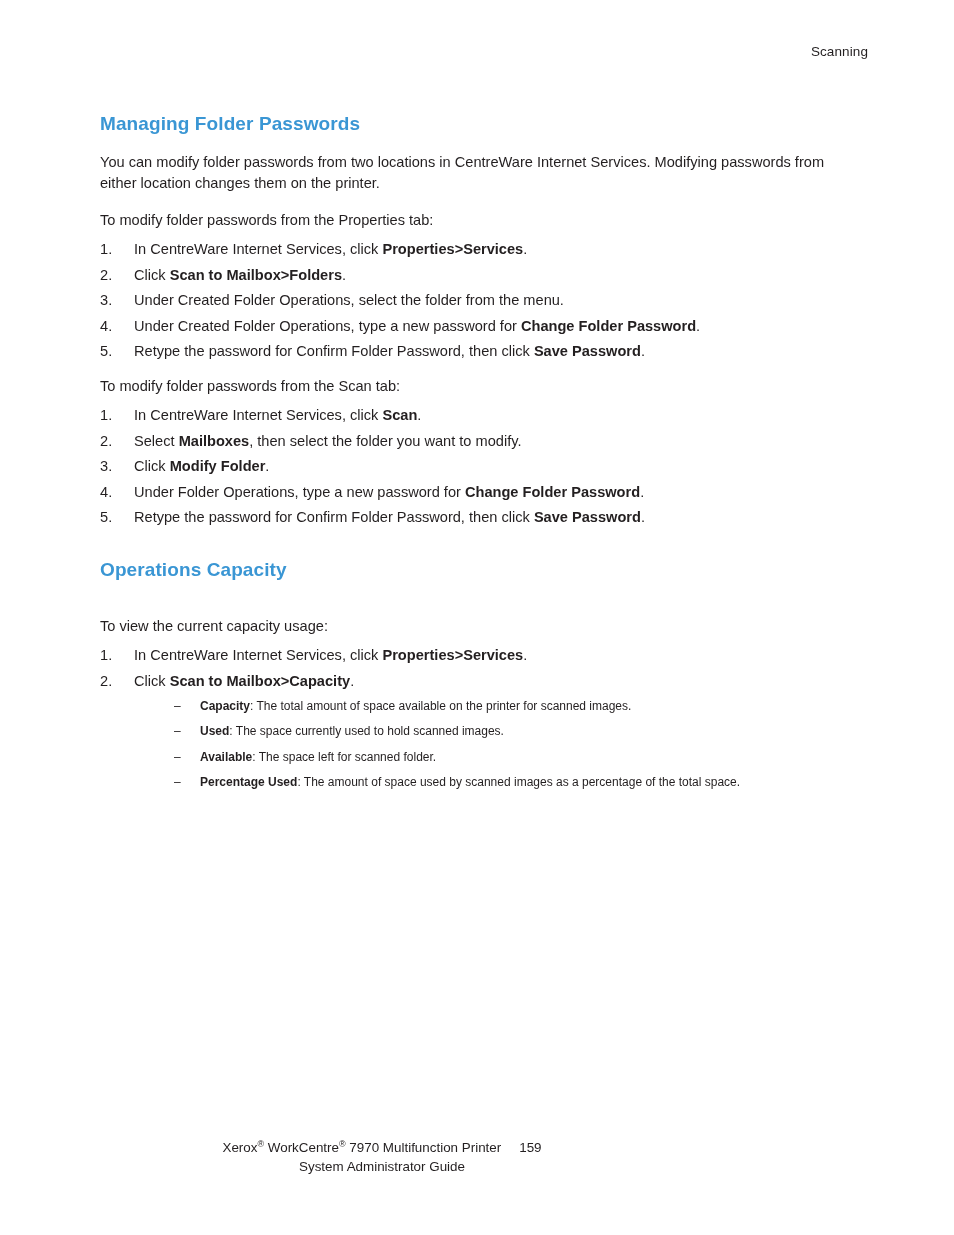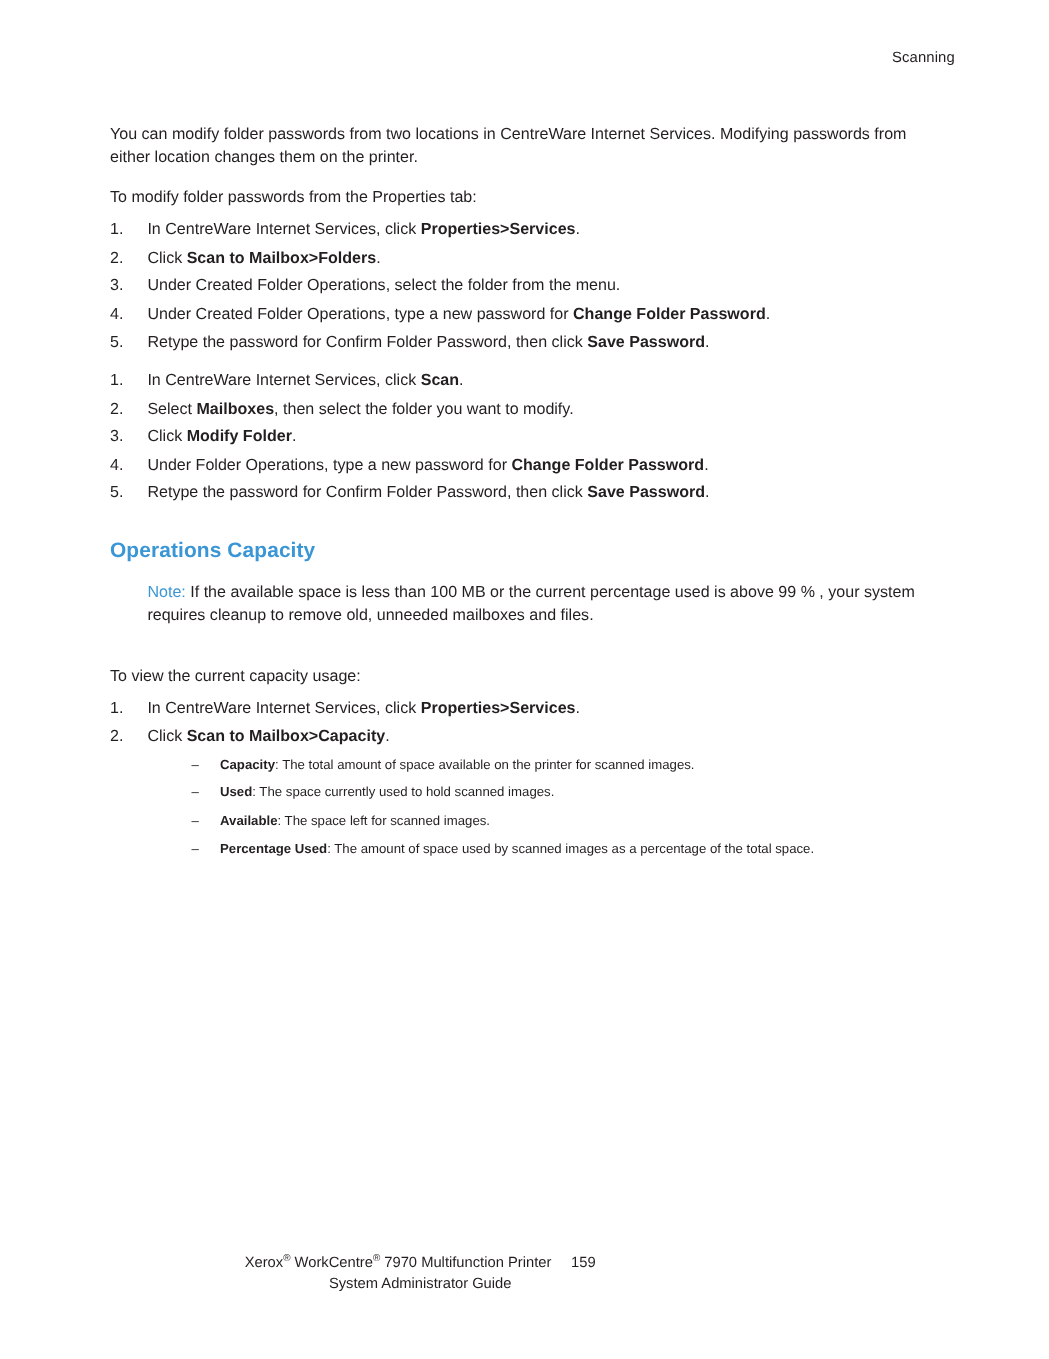--- a/index.html
+++ b/index.html
@@ -153,59 +153,57 @@
 </style>
 </head>
 <body>
 
 <div class="page">
 
   <div class="running-header">Scanning</div>
 
   <div class="content">
 
+    <h2 class="section-heading">Managing Folder Passwords</h2>
 
     <p class="body-text">You can modify folder passwords from two locations in CentreWare Internet Services. Modifying passwords from either location changes them on the printer.</p>
 
     <p class="body-text lead-in">To modify folder passwords from the Properties tab:</p>
 
     <ol class="steps">
       <li><span>In CentreWare Internet Services, click </span><span class="strong">Properties&gt;Services</span><span>.</span></li>
       <li><span>Click </span><span class="strong">Scan to Mailbox&gt;Folders</span><span>.</span></li>
       <li><span>Under Created Folder Operations, select the folder from the menu.</span><span class="strong"></span><span></span></li>
       <li><span>Under Created Folder Operations, type a new password for </span><span class="strong">Change Folder Password</span><span>.</span></li>
       <li><span>Retype the password for Confirm Folder Password, then click </span><span class="strong">Save Password</span><span>.</span></li>
     </ol>
 
+    <p class="body-text lead-in">To modify folder passwords from the Scan tab:</p>
 
     <ol class="steps">
       <li><span>In CentreWare Internet Services, click </span><span class="strong">Scan</span><span>.</span></li>
       <li><span>Select </span><span class="strong">Mailboxes</span><span>, then select the folder you want to modify.</span></li>
       <li><span>Click </span><span class="strong">Modify Folder</span><span>.</span></li>
       <li><span>Under Folder Operations, type a new password for </span><span class="strong">Change Folder Password</span><span>.</span></li>
       <li><span>Retype the password for Confirm Folder Password, then click </span><span class="strong">Save Password</span><span>.</span></li>
     </ol>
 
     <h2 class="section-heading second">Operations Capacity</h2>
 
 
-    <div class="note-block">
-      <span class="note-label">Note:</span>
-      <span>If the available space is less than 100 MB or the current percentage used is above 99 % , your system requires cleanup to remove old, unneeded mailboxes and files.</span>
-    </div>
 
     <p class="body-text lead-in" style="margin-top:34px;">To view the current capacity usage:</p>
 
     <ol class="steps">
       <li><span>In CentreWare Internet Services, click </span><span class="strong">Properties&gt;Services</span><span>.</span></li>
       <li><span>Click </span><span class="strong">Scan to Mailbox&gt;Capacity</span><span>.</span>
         <ul class="sub-items">
           <li><span class="strong">Capacity</span><span>: The total amount of space available on the printer for scanned images.</span></li>
           <li><span class="strong">Used</span><span>: The space currently used to hold scanned images.</span></li>
-          <li><span class="strong">Available</span><span>: The space left for scanned images.</span></li>
+          <li><span class="strong">Available</span><span>: The space left for scanned folder.</span></li>
           <li><span class="strong">Percentage Used</span><span>: The amount of space used by scanned images as a percentage of the total space.</span></li>
         </ul>
       </li>
     </ol>
 
   </div>
 
   <div class="footer">
     <span class="footer-line1"><span>Xerox</span><sup class="reg">®</sup><span> WorkCentre</span><sup class="reg">®</sup><span> 7970 Multifunction Printer</span><span class="pagenum">159</span></span>
     <span class="footer-line2">System Administrator Guide</span>

